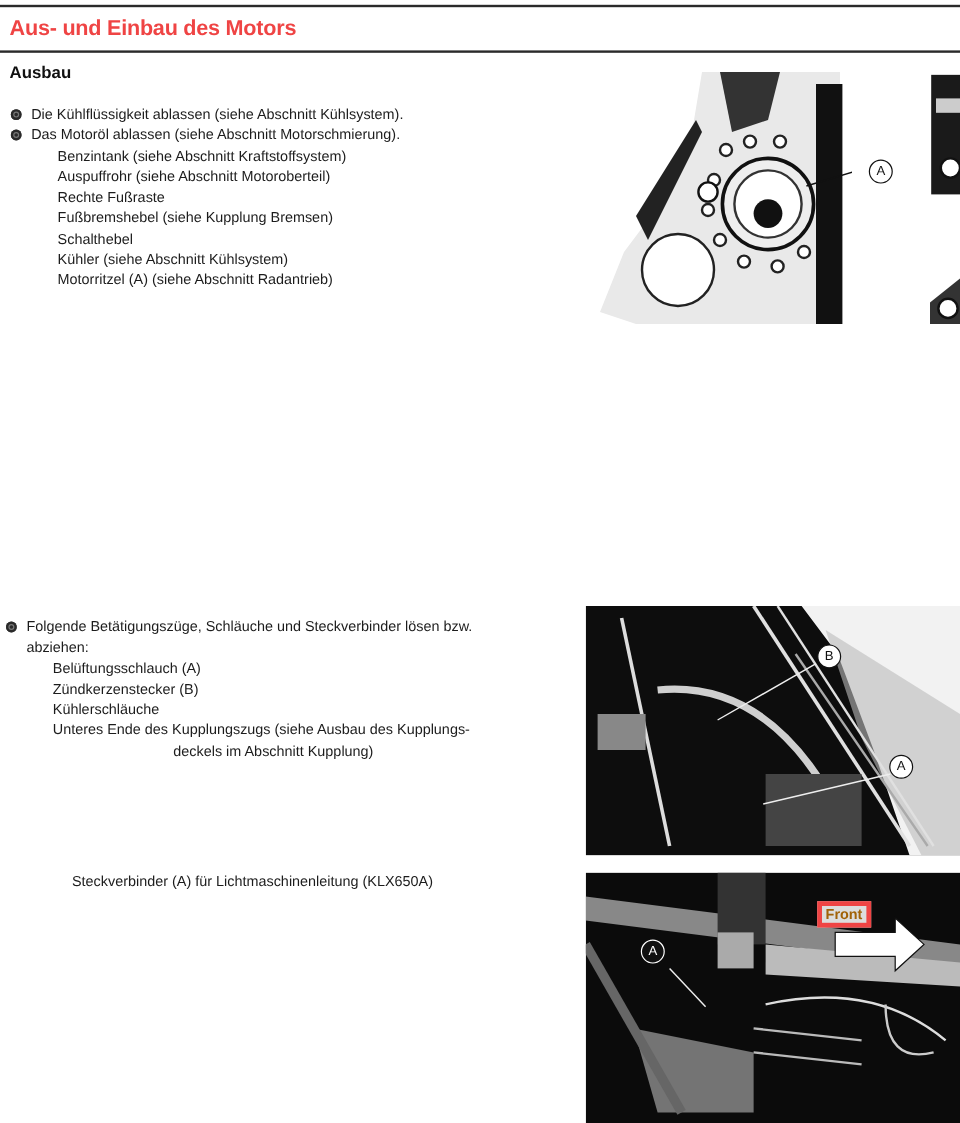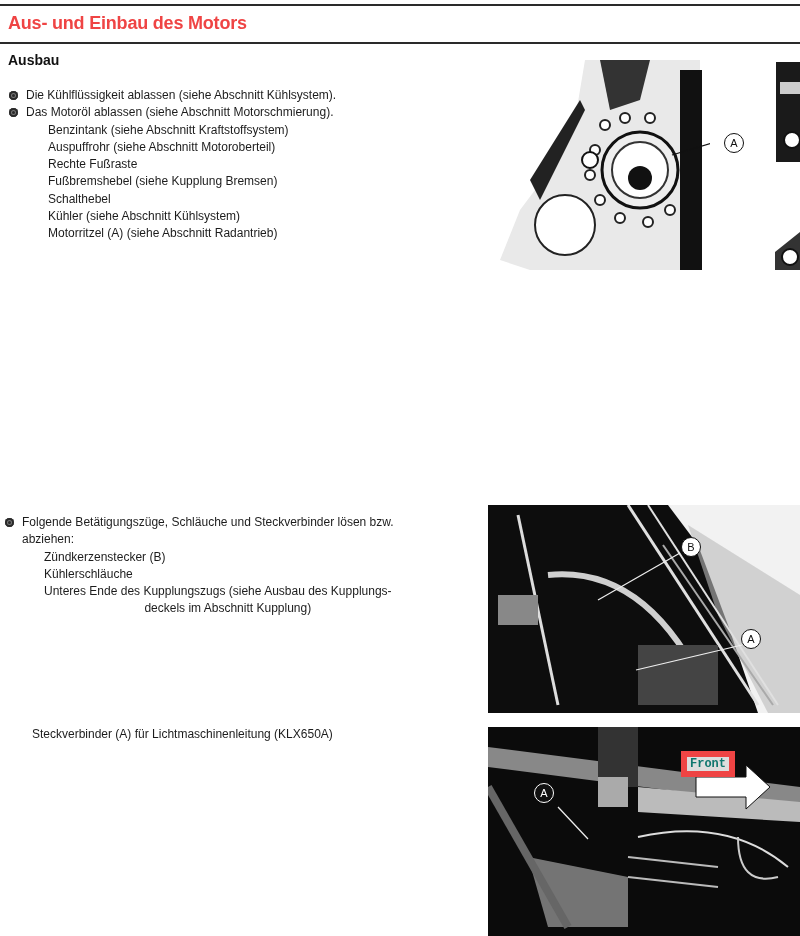--- a/index.html
+++ b/index.html
@@ -33,23 +33,23 @@
   .photo { position: absolute; overflow: hidden; background: #fff; }
   .photo svg { display: block; }
   .callout {
     position: absolute; width: 18px; height: 18px; border-radius: 50%;
     border: 1.5px solid #111; background: #fff; color: #111;
     font-size: 11px; line-height: 18px; text-align: center;
     font-family: "Liberation Sans", sans-serif;
   }
   .callout.inv { border-color: #fff; background: #111; color: #fff; }
   .front-label {
-    position: absolute; font-size: 12px; font-weight: bold; color: #0f766e;
-    background: #ddd; padding: 0 3px; border: 6px solid #ef4444;
-    font-family: Liberation Mono, monospace;
+    position: absolute; font-size: 12px; font-weight: bold; color: #a16207;
+    background: #ddd; padding: 0 3px; border: 4px solid #ef4444;
+    font-family: Liberation Sans, sans-serif;
   }
 </style>
 </head>
 <body>
 
 <div class="rule top"></div>
 <h1 class="page-title">Aus- und Einbau des Motors</h1>
 <div class="rule bottom"></div>
 
 <h2 class="section-title">Ausbau</h2>
@@ -71,27 +71,28 @@
   <div class="sub">Kühler (siehe Abschnitt Kühlsystem)</div>
   <div class="sub">Motorritzel (A) (siehe Abschnitt Radantrieb)</div>
 </div>
 
 <div class="block text" style="left:4px; top:502px;margin-top:12px;">
   <div class="bullet-row">
     <span class="bullet"></span>
     <span>Folgende Betätigungszüge, Schläuche und Steckverbinder lösen bzw.</span>
   </div>
   <div class="wrap2">abziehen:</div>
+  <div class="sub">Belüftungsschlauch (A)</div>
   <div class="sub">Zündkerzenstecker (B)</div>
   <div class="sub">Kühlerschläuche</div>
   <div class="sub">Unteres Ende des Kupplungszugs (siehe Ausbau des Kupplungs-</div>
   <div class="sub2">deckels im Abschnitt Kupplung)</div>
 </div>
 
-<div class="block text" style="left:32px; top:726px; white-space:nowrap;">Steckverbinder (A) für Lichtmaschinenleitung (KLX650A)</div>
+<div class="block text" style="left:60px; top:726px; white-space:nowrap;">Steckverbinder (A) für Lichtmaschinenleitung (KLX650A)</div>
 
 <div class="photo" style="left:490px; top:60px; width:220px; height:210px;">
   <svg width="220" height="210" viewBox="0 0 220 210">
     <rect x="0" y="0" width="220" height="210" fill="#fff"></rect>
     <path d="M95 0 L210 0 L210 210 L40 210 L10 200 L30 150 L60 110 L85 60 Z" fill="#e9e9e9"></path>
     <path d="M110 0 L160 0 L150 40 L120 50 Z" fill="#333"></path>
     <rect x="190" y="10" width="22" height="200" fill="#111"></rect>
     <path d="M40 120 L90 40 L95 50 L50 140 Z" fill="#222"></path>
     <circle cx="75" cy="165" r="30" fill="#fff" stroke="#222" stroke-width="2"></circle>
     <circle cx="150" cy="110" r="38" fill="#eee" stroke="#111" stroke-width="3"></circle>

